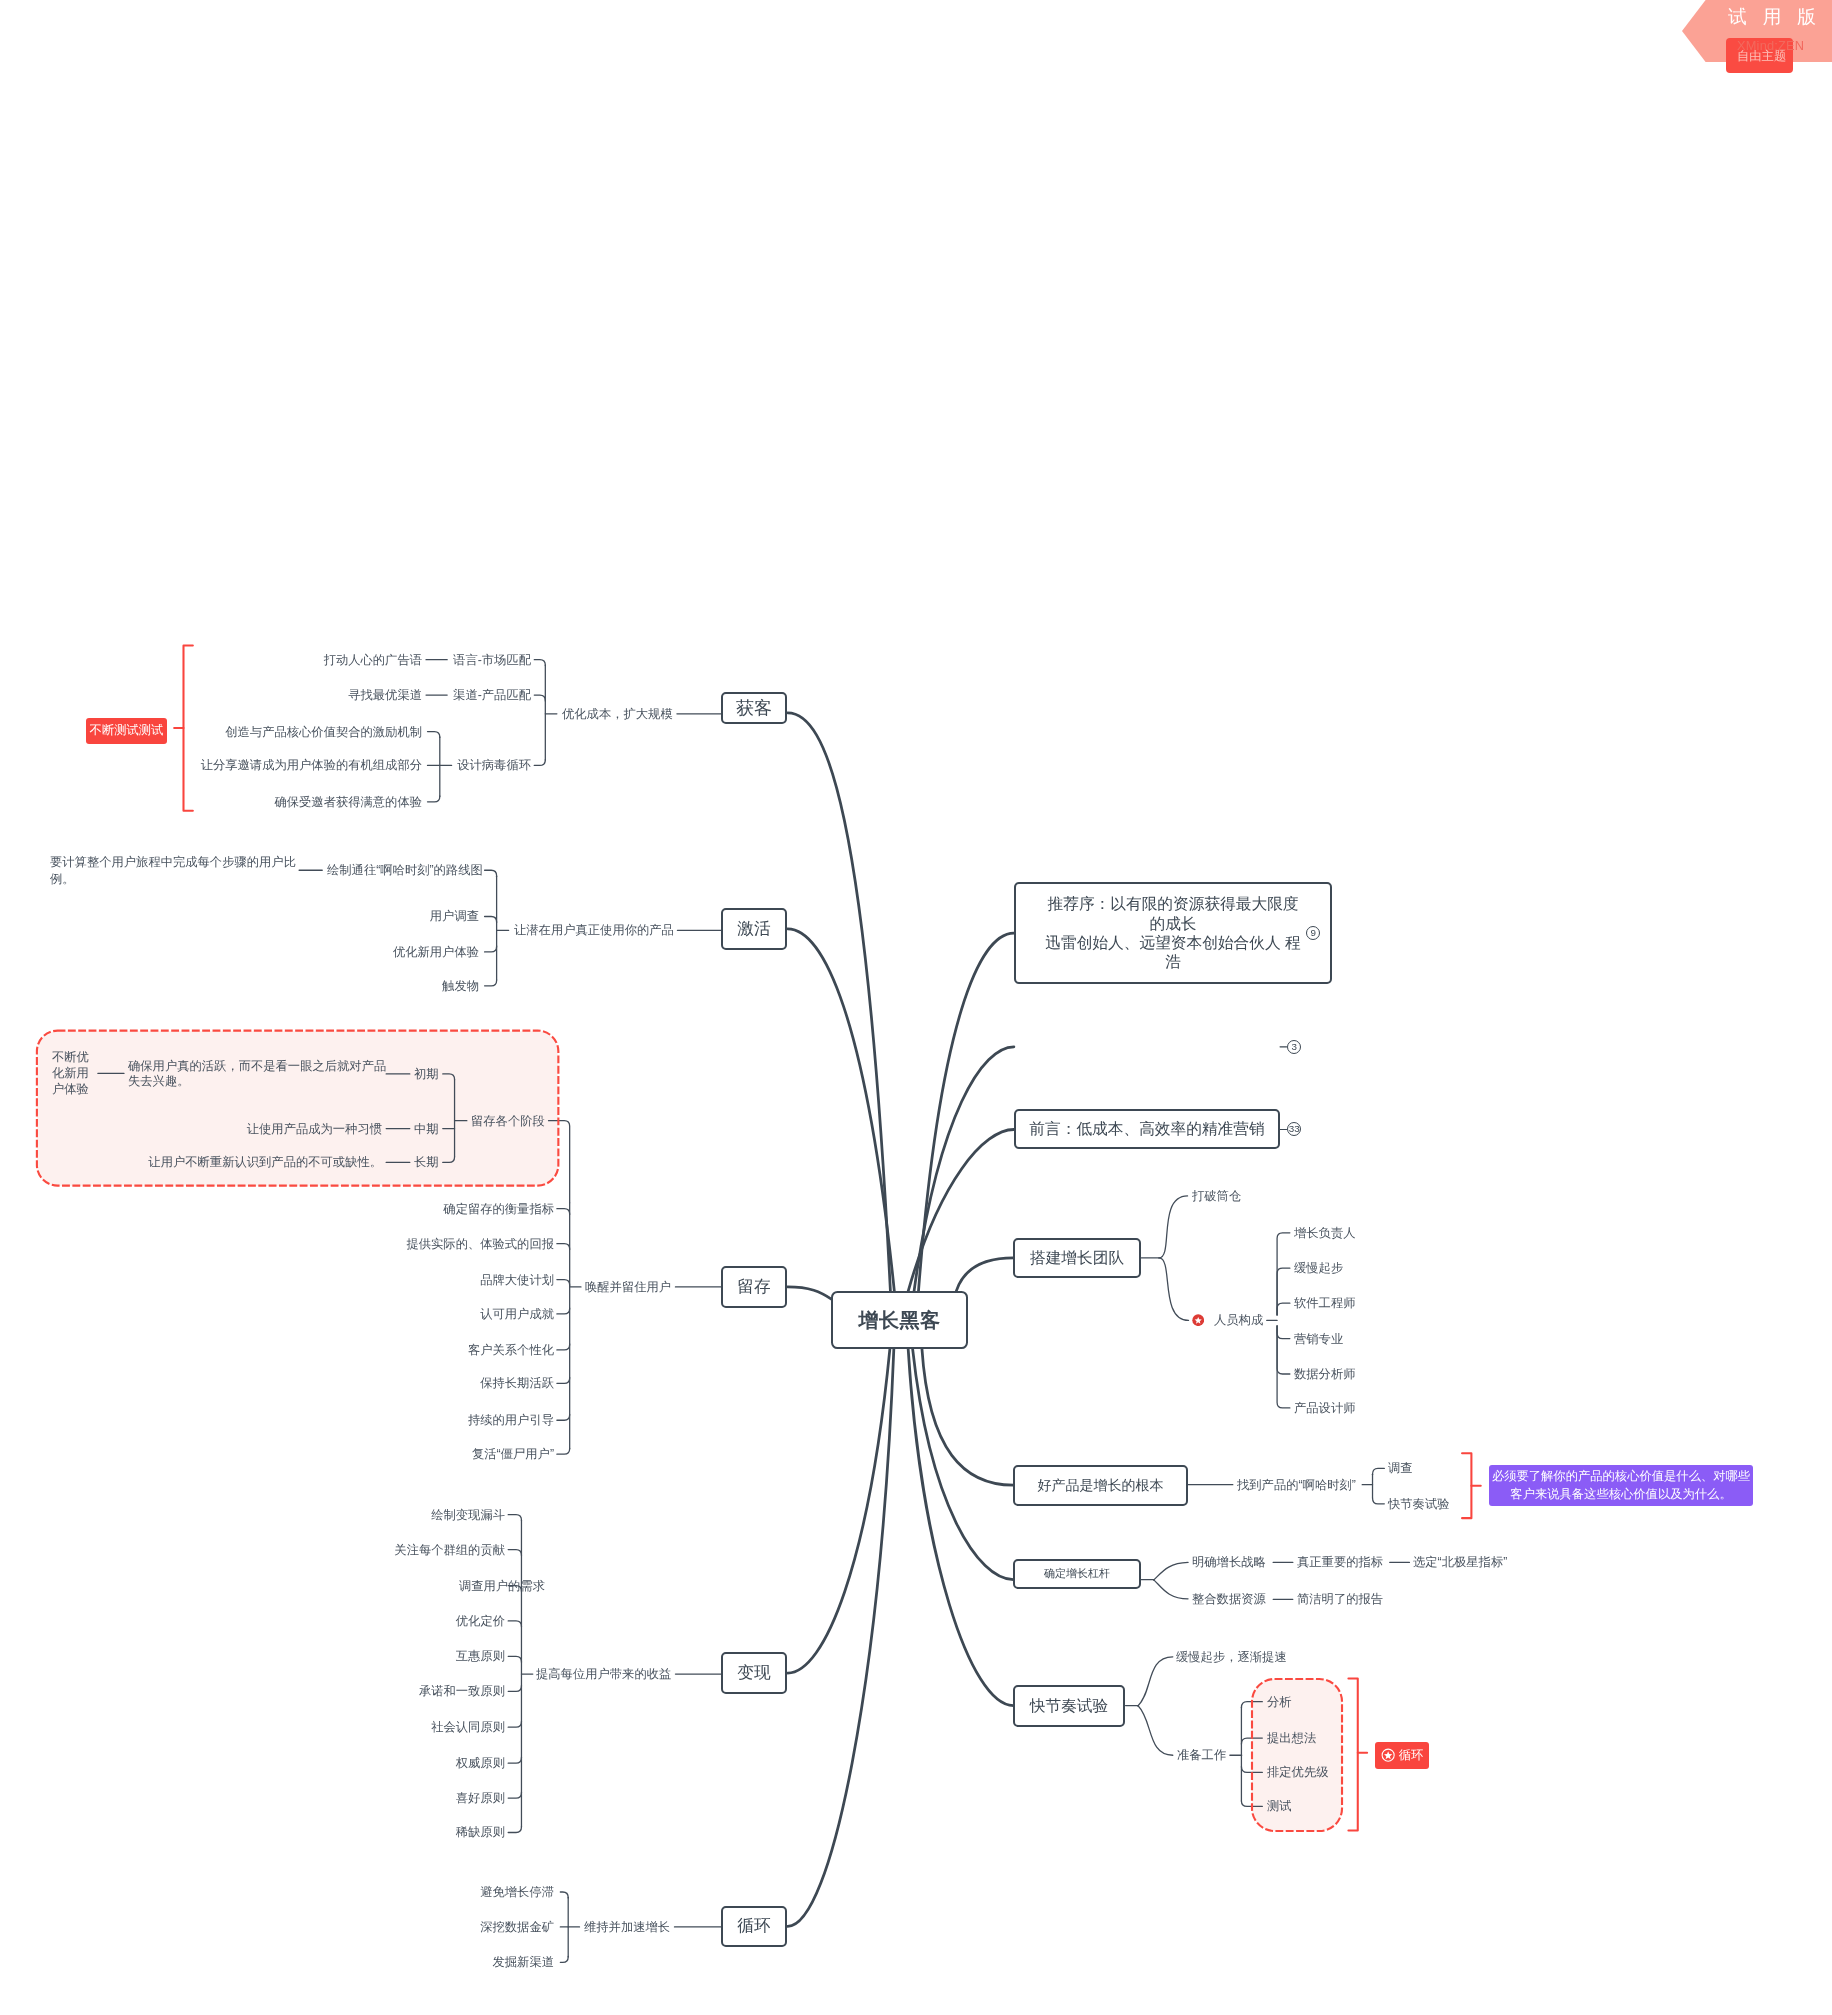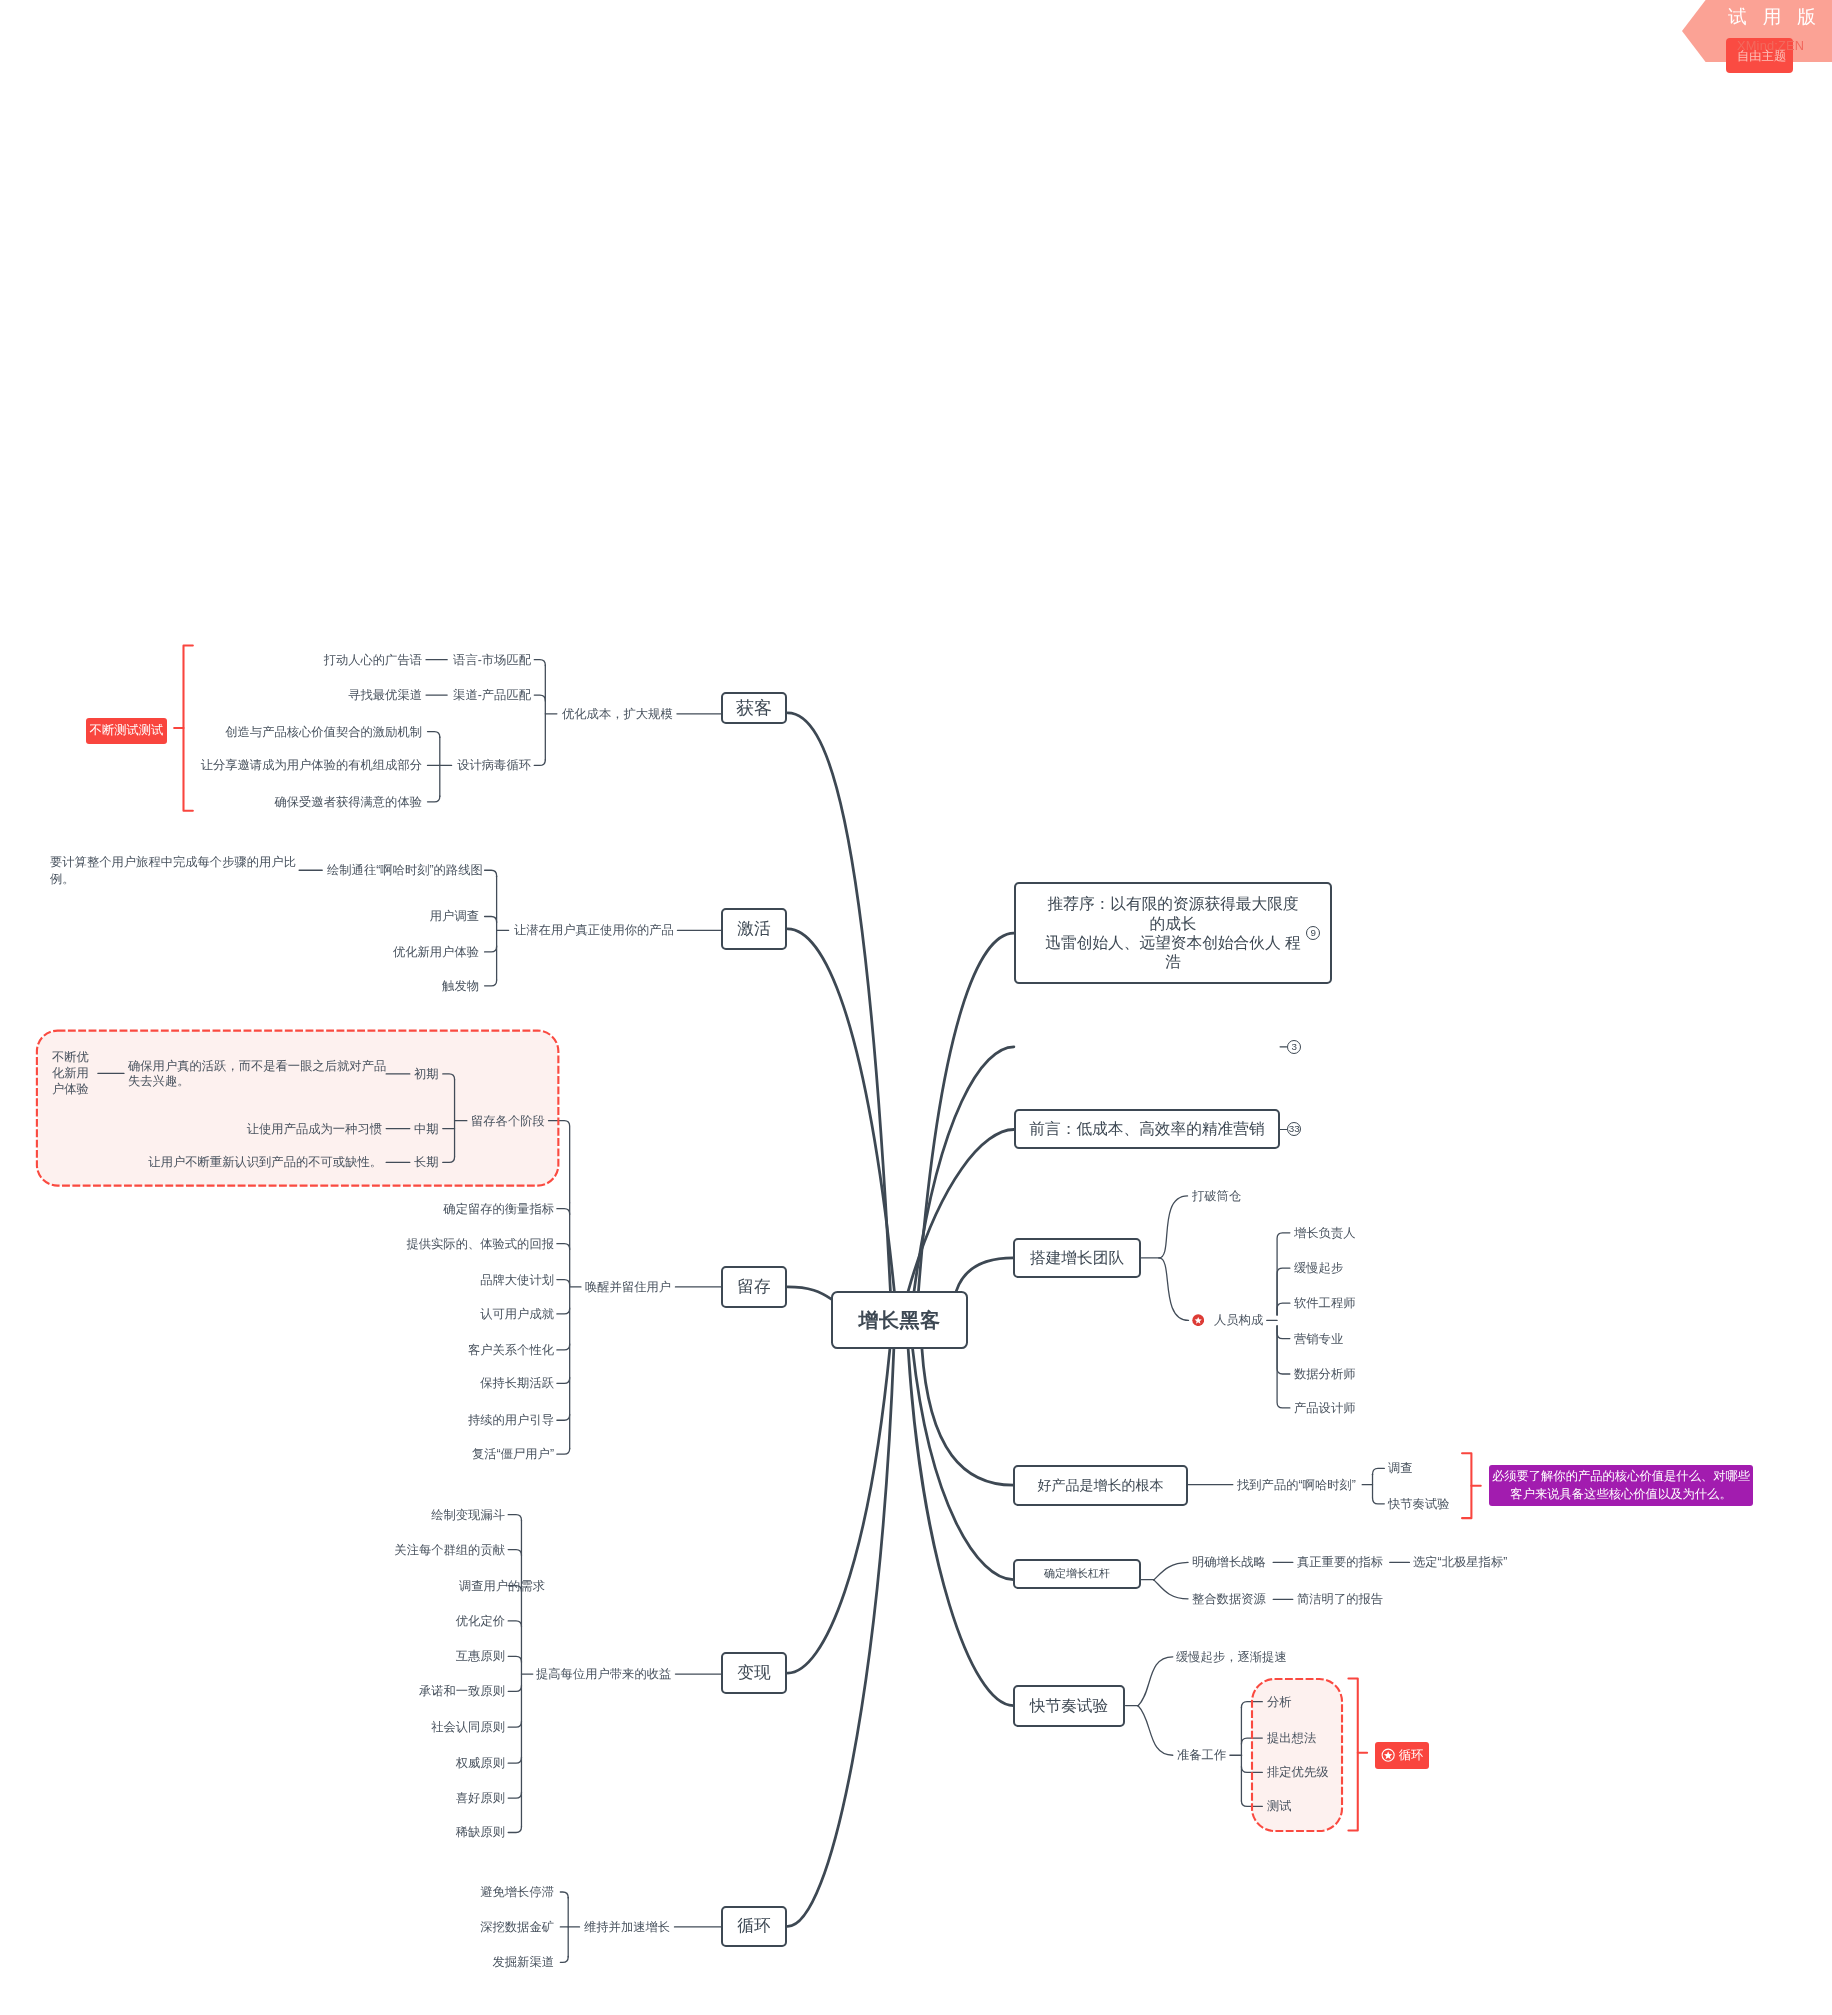--- a/index.html
+++ b/index.html
@@ -15,21 +15,21 @@
   .node .ln.b{font-weight:700;}
   .leaf{position:absolute;color:#48525e;white-space:nowrap;font-size:12.3px;line-height:1;
         transform:translateY(-50%);z-index:3;}
   .leaf.r{transform:translate(-100%,-50%);}
   .badge{position:absolute;box-sizing:border-box;border:1.1px solid #3d4853;border-radius:50%;
          color:#3d4853;display:flex;align-items:center;justify-content:center;background:#fff;
          font-size:9.8px;line-height:1;z-index:4;}
   .redlabel{position:absolute;background:#f9453e;color:#fff;border-radius:3px;
             display:flex;align-items:center;justify-content:center;white-space:nowrap;z-index:5;}
   .redlabel .star{margin-right:3.9px;display:inline-flex;}
-  .callout{position:absolute;background:#a21caf;color:#fff;border-radius:3px;
+  .callout{position:absolute;background:#8b5cf6;color:#fff;border-radius:3px;
            display:flex;flex-direction:column;align-items:center;justify-content:center;
            text-align:center;z-index:5;}
   .callout .ln{line-height:1.42;}
   .dashed{position:absolute;box-sizing:border-box;background:#fdf1ef;z-index:0;}
   .wm{position:absolute;top:0;left:1682px;width:150px;height:62px;z-index:9;}
   .wm-ribbon{position:absolute;left:0;top:0;width:150px;height:62px;background:#fba295;
              clip-path:polygon(23.6px 0, 100% 0, 100% 100%, 23.6px 100%, 0 50%);}
   .wm-trial{position:absolute;left:46px;top:16.7px;width:93px;color:#fff;white-space:nowrap;
             font-size:18.7px;line-height:1;letter-spacing:5.4px;transform:translateY(-50%);}
   .wm-chip{position:absolute;left:44px;top:38px;width:67px;height:35px;background:#fa4b42;

